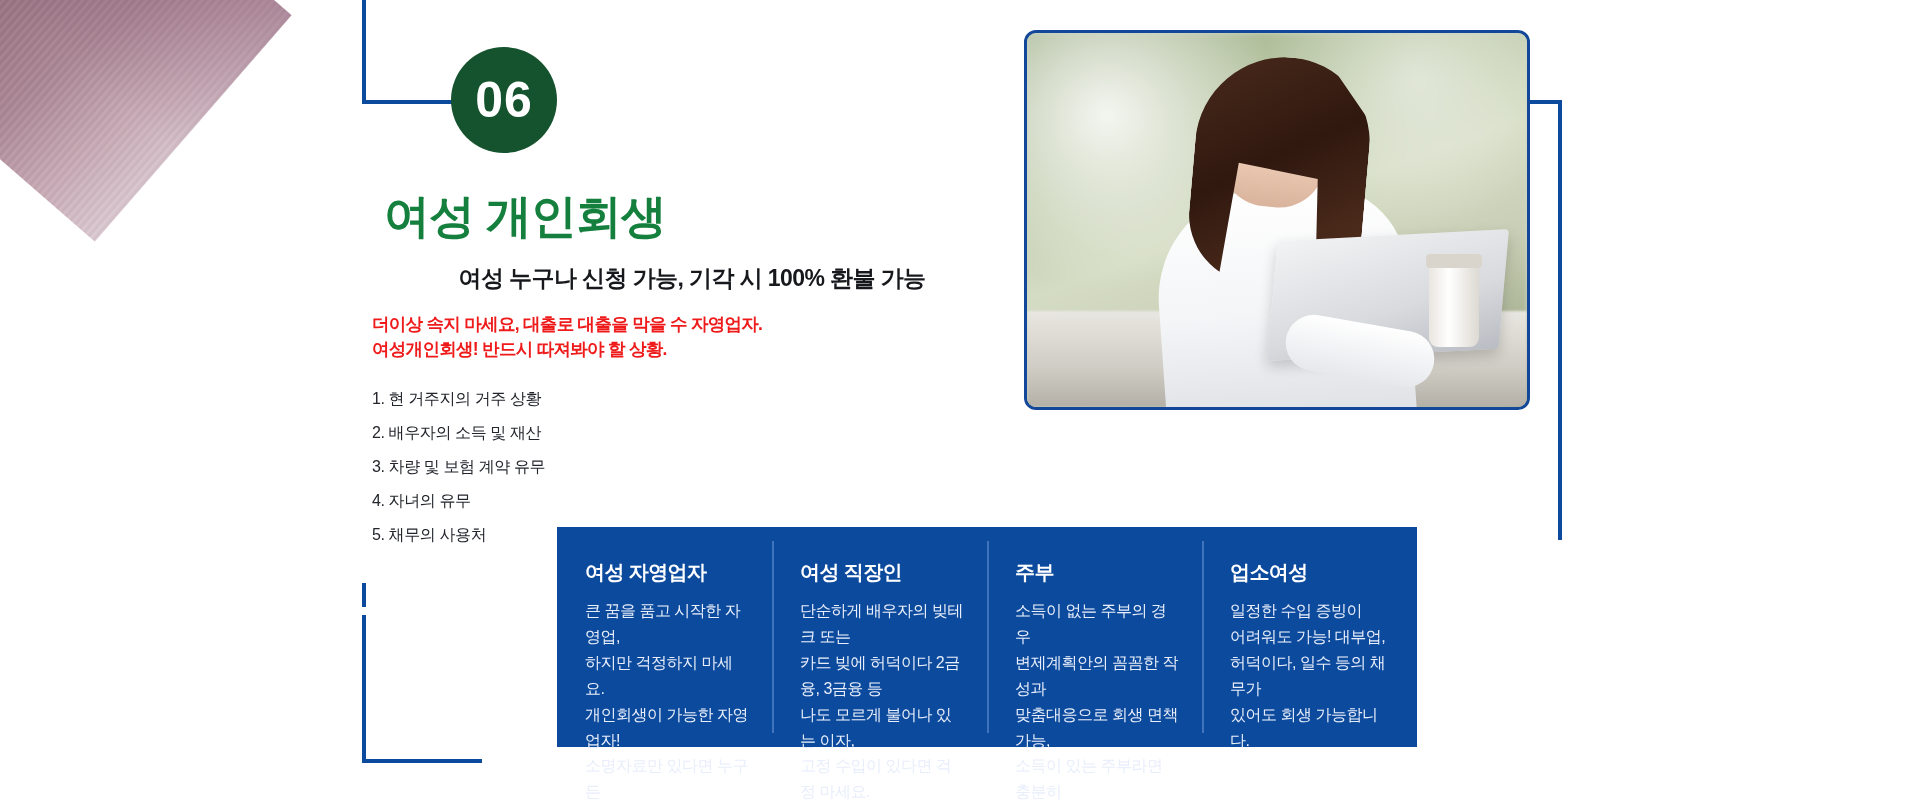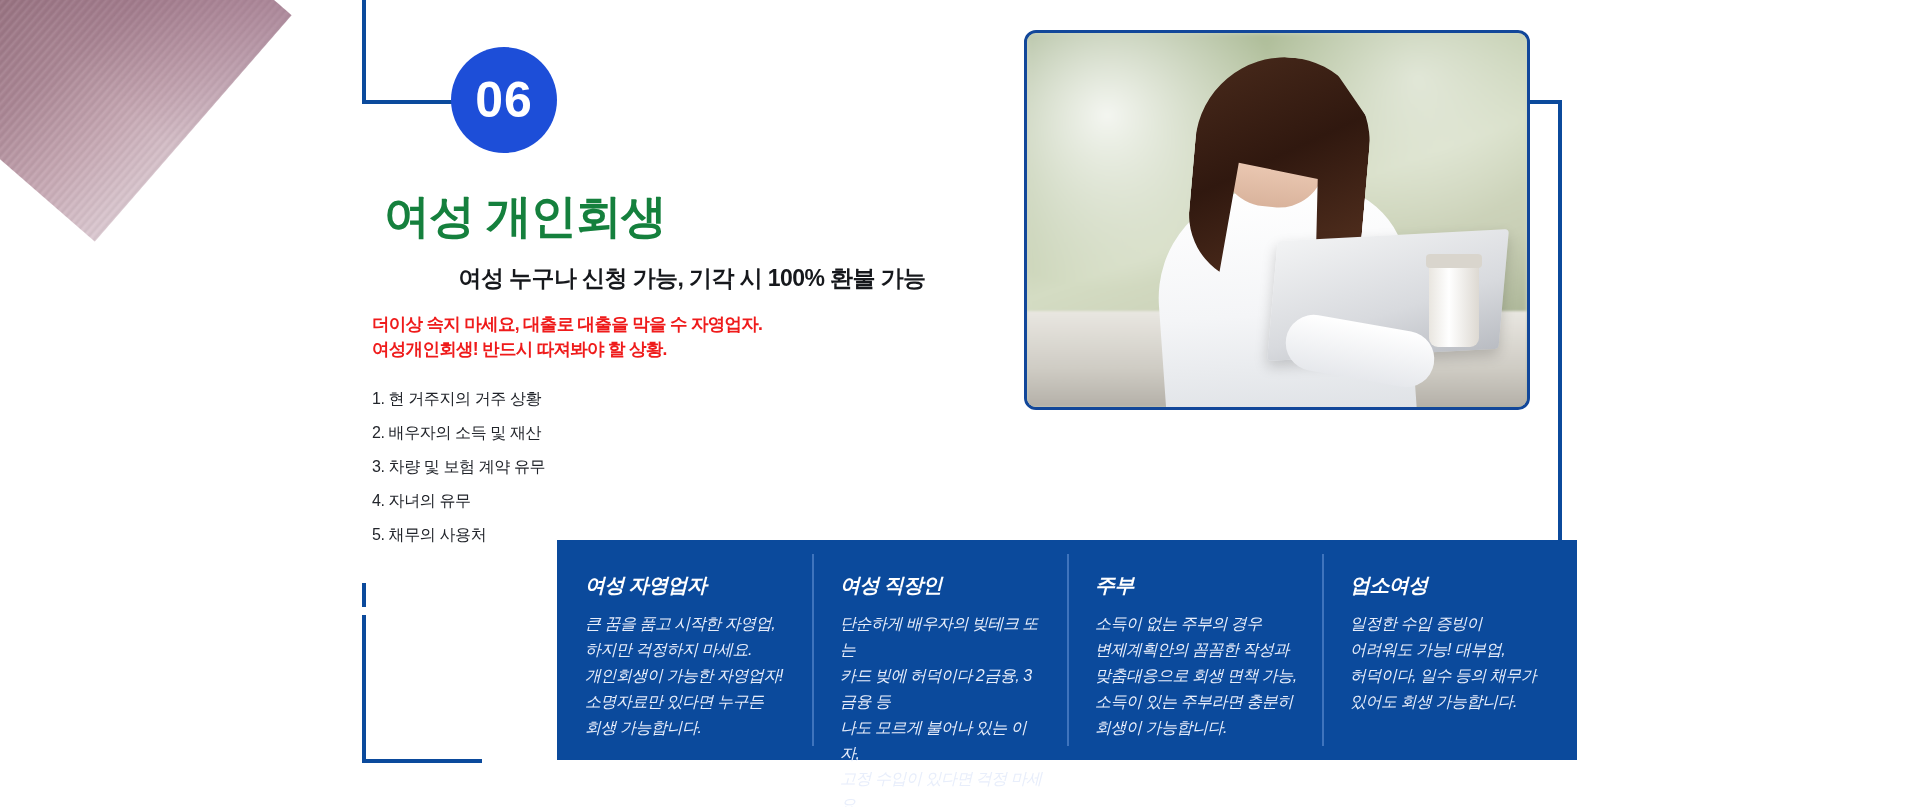--- a/index.html
+++ b/index.html
@@ -59,21 +59,21 @@
   #frame-left-h       { left: 362px; top: 759px; width: 120px; }
 
   
   .badge {
     position: absolute;
     left: 451px;
     top: 47px;
     width: 106px;
     height: 106px;
     border-radius: 50%;
-    background: #1d4ed8;
+    background: #14532d;
     color: #ffffff;
     display: flex;
     align-items: center;
     justify-content: center;
     font-size: 50px;
     font-weight: 700;
     letter-spacing: 1px;
     line-height: 1;
   }
 
@@ -216,26 +216,25 @@
     height: 56px;
     background: linear-gradient(180deg, #ffffff 0%, #e6e8ec 100%);
     border-radius: 30px;
     transform: rotate(10deg);
   }
 
   
   .cards {
     position: absolute;
     left: 557px;
-    top: 540px;
-    width: 1020px;
+    top: 527px;
+    width: 860px;
     height: 220px;
     background: #0b4a9c;
     display: flex;
-    font-style: italic;
   }
   .card {
     position: relative;
     flex: 1 1 0;
     padding: 32px 22px 0 28px;
     box-sizing: border-box;
   }
   .card + .card:before {
     content: "";
     position: absolute;

